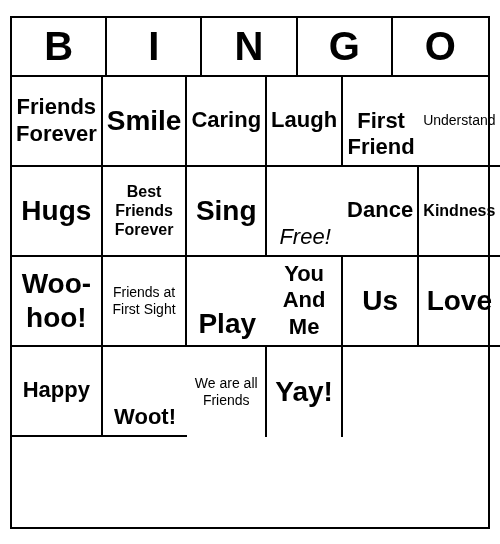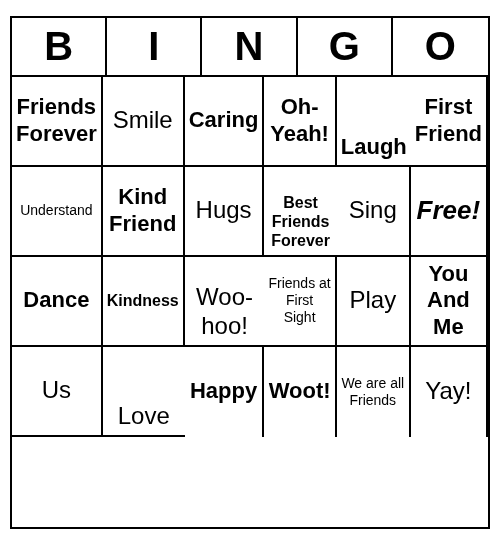--- a/index.html
+++ b/index.html
@@ -46,25 +46,25 @@
       padding: 4px;
       line-height: 1.2;
     }
     .bingo-cell:nth-child(5n) {
       border-right: none;
       align-items: flex-end;
     }
     .bingo-cell:nth-child(n+21) {
       border-bottom: none;
     }
-    .large { font-size: 24px; font-weight: normal; }
+    .large { font-size: 28px; font-weight: bold; }
     .medium { font-size: 22px; font-weight: bold; }
     .small { font-size: 16px; font-weight: bold; }
     .xsmall { font-size: 14px; }
-    .free { font-size: 26px; font-weight: bold; font-style: italic; }
+    .free { font-size: 22px; font-weight: normal; font-style: italic; }
   </style>
 </head>
 <body>
 
 <div class="bingo-card">
   <div class="bingo-header">
   <div class="bingo-header-cell">B</div>
       <div class="bingo-header-cell">I</div>
       <div class="bingo-header-cell">N</div>
       <div class="bingo-header-cell">G</div>
@@ -74,33 +74,27 @@
   <div class="bingo-cell">
         <span class="medium">Friends Forever</span>
       </div>
       <div class="bingo-cell">
         <span class="large">Smile</span>
       </div>
       <div class="bingo-cell">
         <span class="medium">Caring</span>
       </div>
       <div class="bingo-cell">
-        <span class="medium">Oh-Yeah!</span>
-      </div>
-      <div class="bingo-cell">
         <span class="medium">Laugh</span>
       </div>
       <div class="bingo-cell">
         <span class="medium">First Friend</span>
       </div>
       <div class="bingo-cell">
         <span class="xsmall">Understand</span>
-      </div>
-      <div class="bingo-cell">
-        <span class="medium">Kind Friend</span>
       </div>
       <div class="bingo-cell">
         <span class="large">Hugs</span>
       </div>
       <div class="bingo-cell">
         <span class="small">Best Friends Forever</span>
       </div>
       <div class="bingo-cell">
         <span class="large">Sing</span>
       </div>

